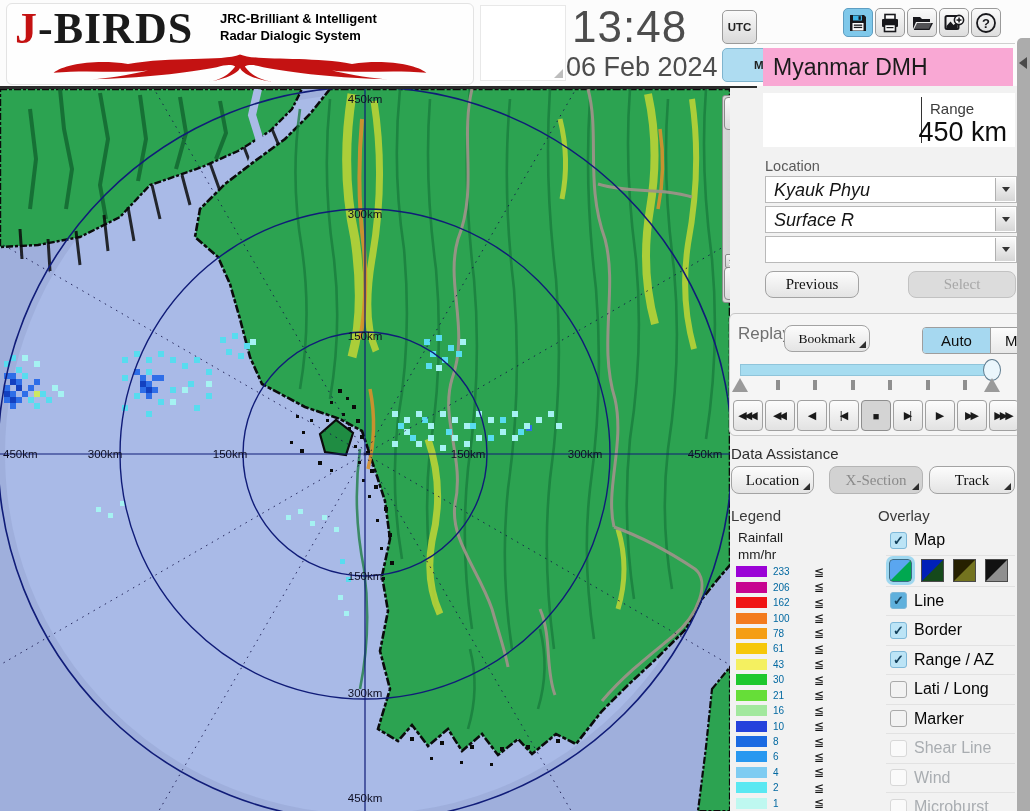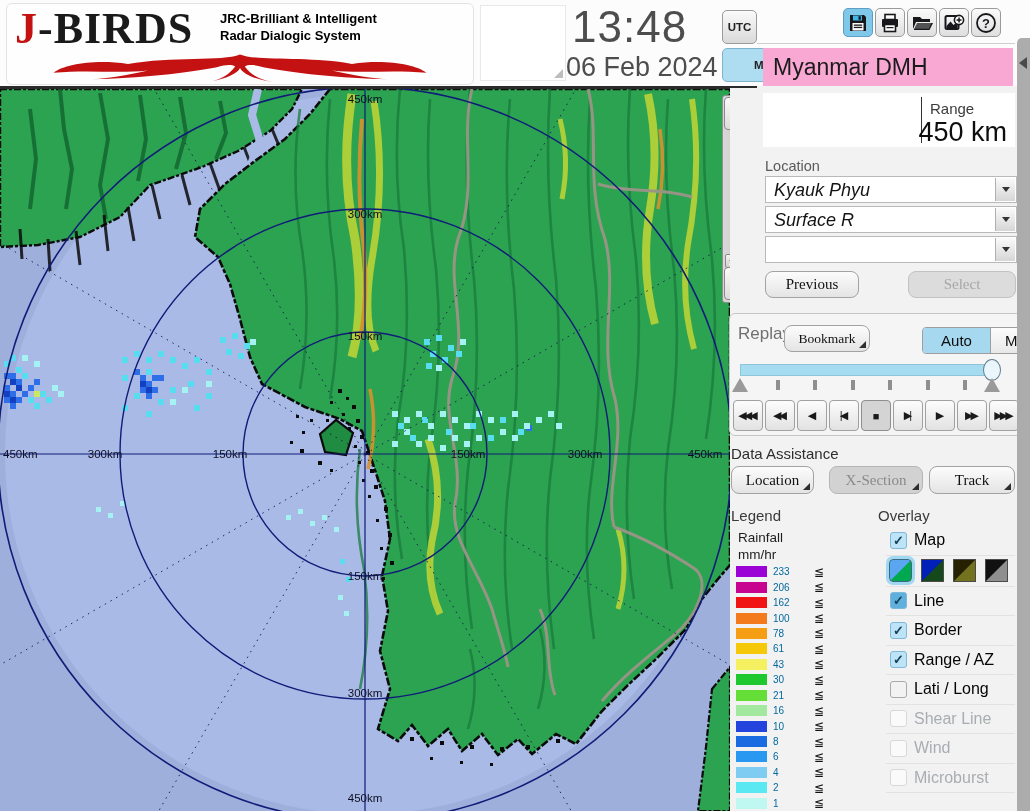--- a/index.html
+++ b/index.html
@@ -644,20 +644,24 @@
           <span class="ov-label">Border</span>
         </div>
         <div class="ov-row">
           <span class="cbx checked">✓</span>
           <span class="ov-label">Range / AZ</span>
         </div>
         <div class="ov-row">
           <span class="cbx"></span>
           <span class="ov-label">Lati / Long</span>
         </div>
+        <div class="ov-row">
+          <span class="cbx"></span>
+          <span class="ov-label">Marker</span>
+        </div>
         <div class="ov-row disabled">
           <span class="cbx dis"></span>
           <span class="ov-label">Shear Line</span>
         </div>
         <div class="ov-row disabled">
           <span class="cbx dis"></span>
           <span class="ov-label">Wind</span>
         </div>
         <div class="ov-row disabled">
           <span class="cbx dis"></span>

